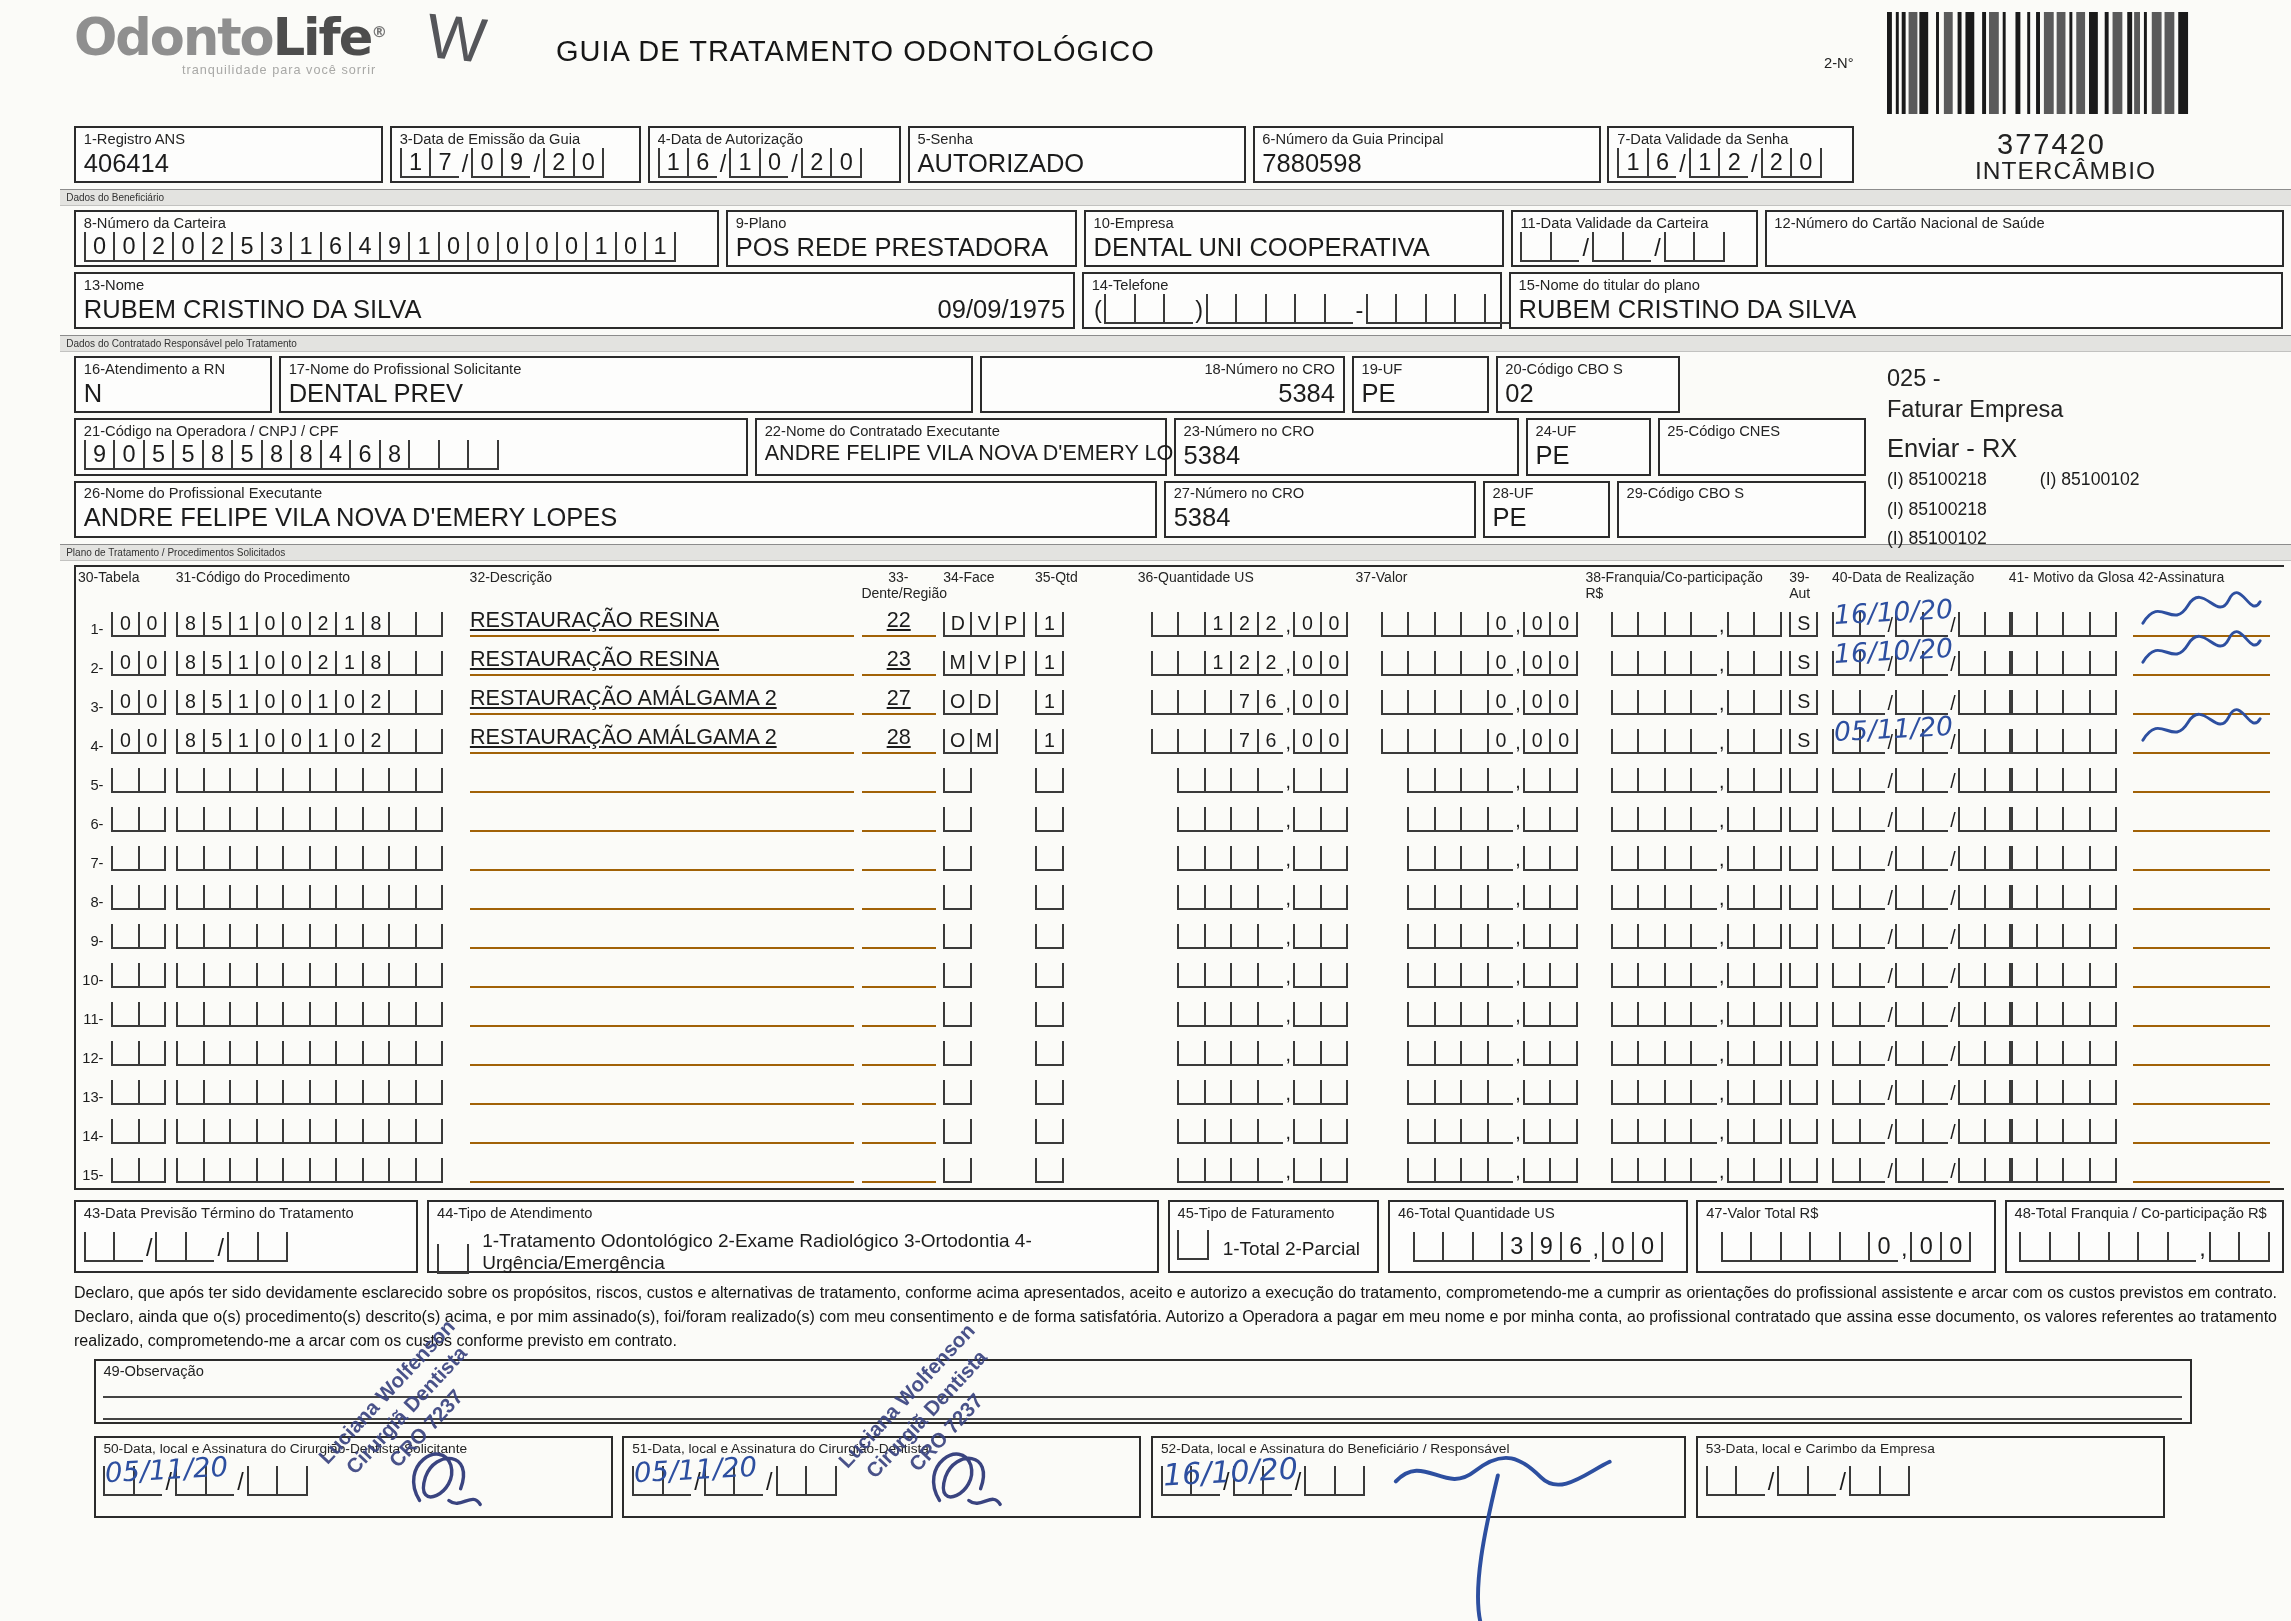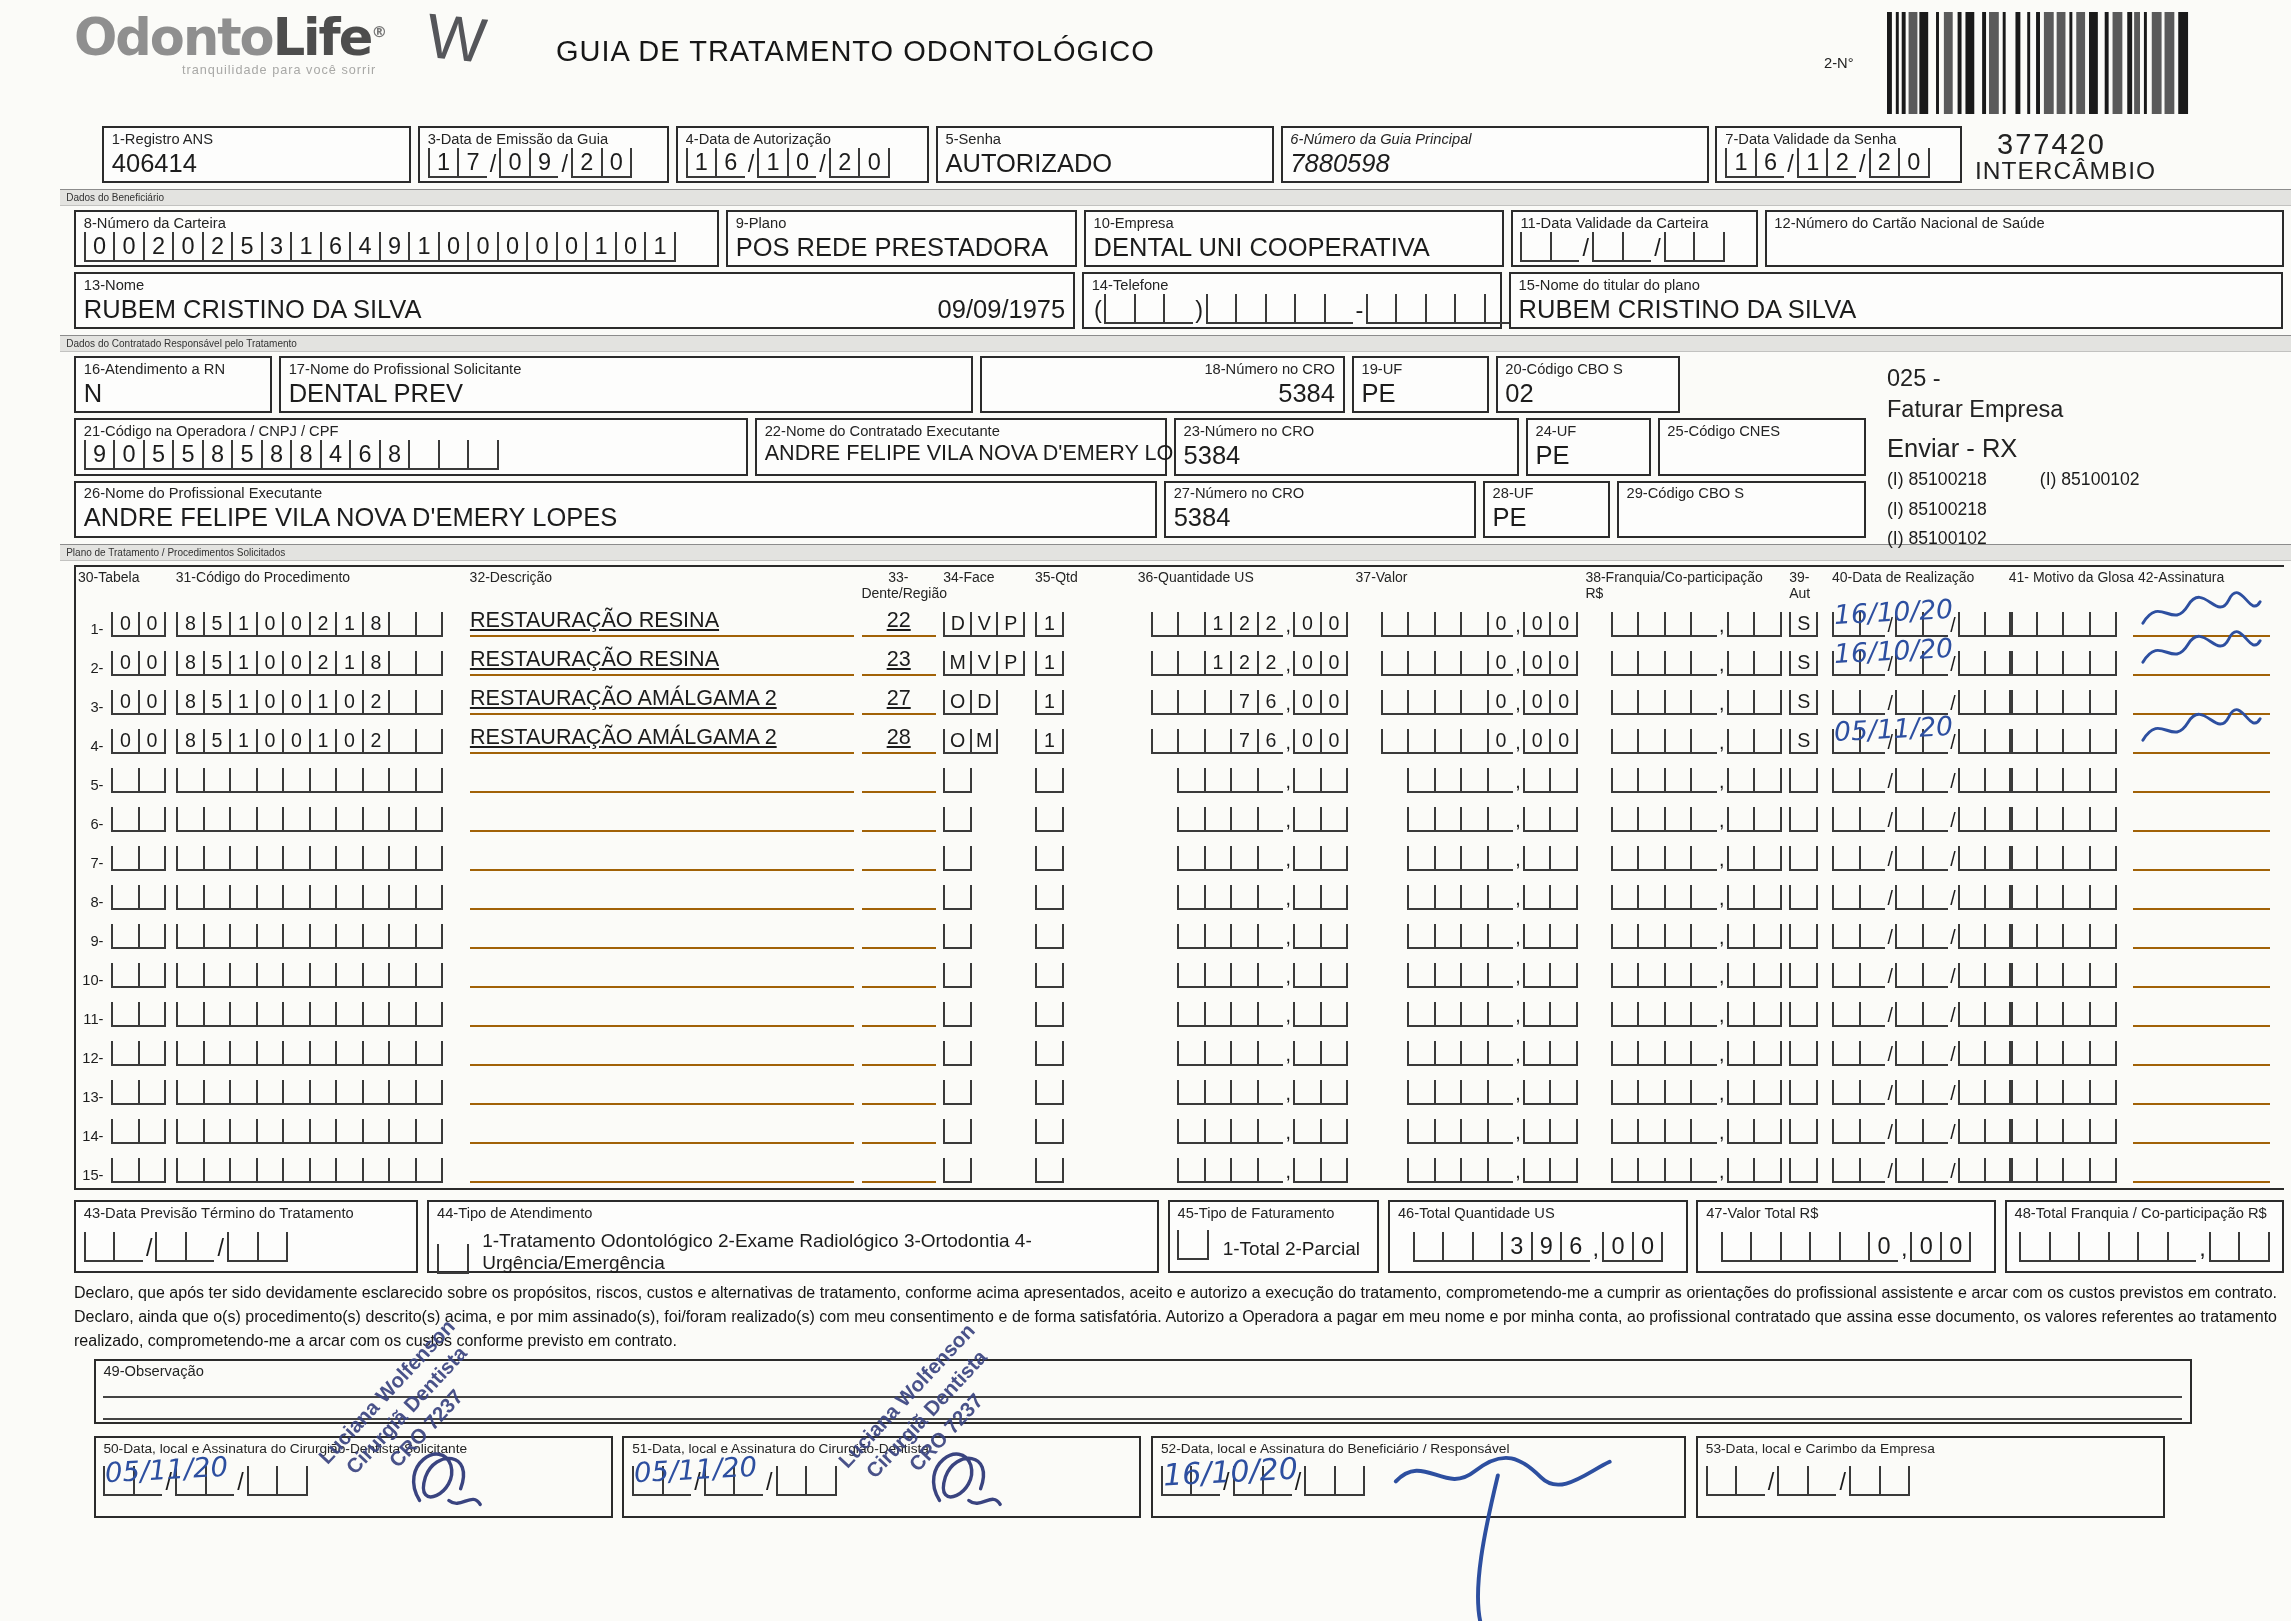--- a/index.html
+++ b/index.html
@@ -118,37 +118,37 @@
           <rect x="252" y="0" width="6" height="104"></rect>
         <rect x="270" y="0" width="10" height="104"></rect>
           <rect x="283" y="0" width="10" height="104"></rect>
       </g>
     </svg>
     <div class="bc-num">377420</div>
     <div class="bc-sub">INTERCÂMBIO</div>
   </div>
 
   <div class="row">
-    <div class="fieldbox" style="width:309px;margin-left:28px;">
+    <div class="fieldbox" style="width:309px;">
       <div class="flabel">1-Registro ANS</div>
       <div class="fvalue">406414</div>
     </div>
     <div class="fieldbox" style="width:251px;">
       <div class="flabel">3-Data de Emissão da Guia</div>
       <span class="comb"><span class="cc">1</span><span class="cc">7</span><span class="cc sep">/</span><span class="cc">0</span><span class="cc">9</span><span class="cc sep">/</span><span class="cc">2</span><span class="cc">0</span></span>
     </div>
     <div class="fieldbox" style="width:253px;">
       <div class="flabel">4-Data de Autorização</div>
       <span class="comb"><span class="cc">1</span><span class="cc">6</span><span class="cc sep">/</span><span class="cc">1</span><span class="cc">0</span><span class="cc sep">/</span><span class="cc">2</span><span class="cc">0</span></span>
     </div>
     <div class="fieldbox" style="width:338px;">
       <div class="flabel">5-Senha</div>
       <div class="fvalue">AUTORIZADO</div>
     </div>
-    <div class="fieldbox" style="width:428px;font-style:italic;">
+    <div class="fieldbox" style="width:348px;">
       <div class="flabel">6-Número da Guia Principal</div>
       <div class="fvalue">7880598</div>
     </div>
     <div class="fieldbox" style="width:247px;">
       <div class="flabel">7-Data Validade da Senha</div>
       <span class="comb"><span class="cc">1</span><span class="cc">6</span><span class="cc sep">/</span><span class="cc">1</span><span class="cc">2</span><span class="cc sep">/</span><span class="cc">2</span><span class="cc">0</span></span>
     </div>
   </div>
 
   <div class="band">Dados do Beneficiário</div>

